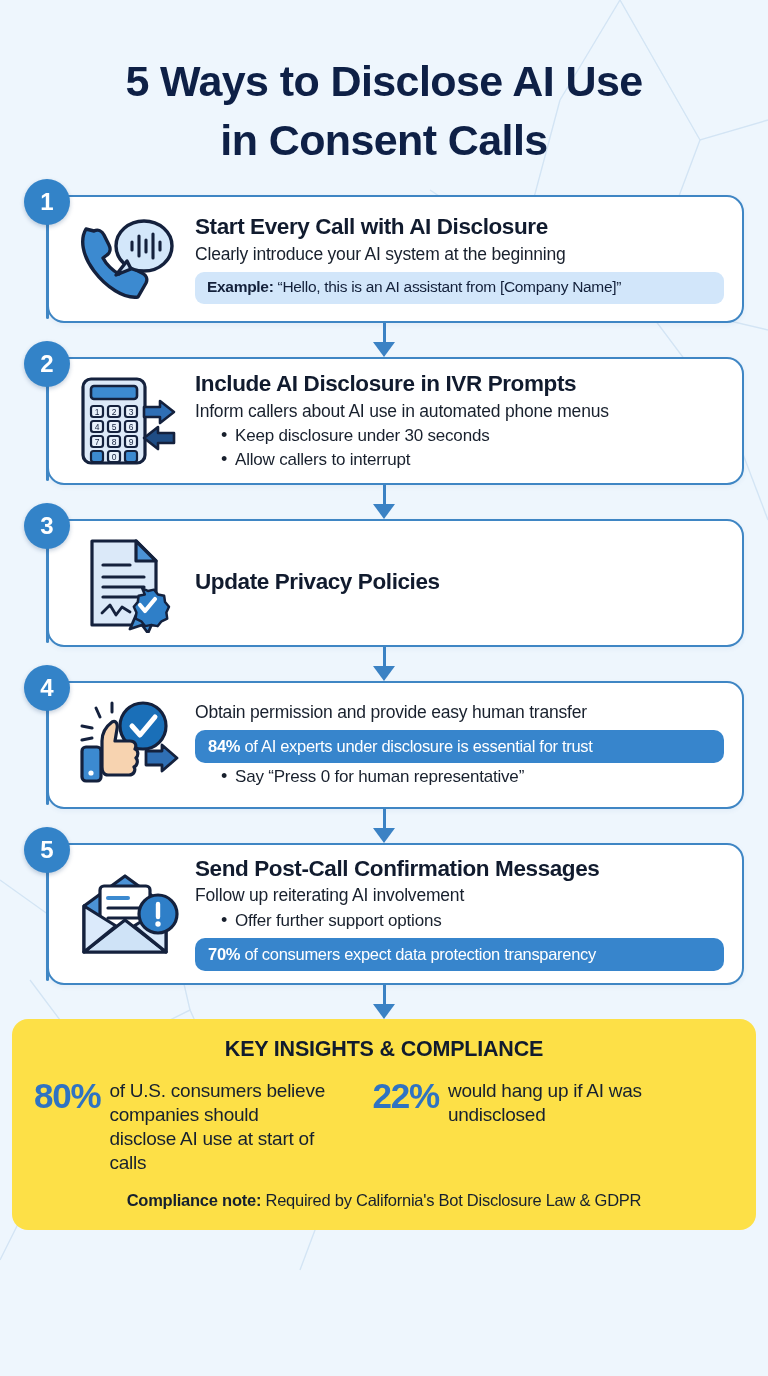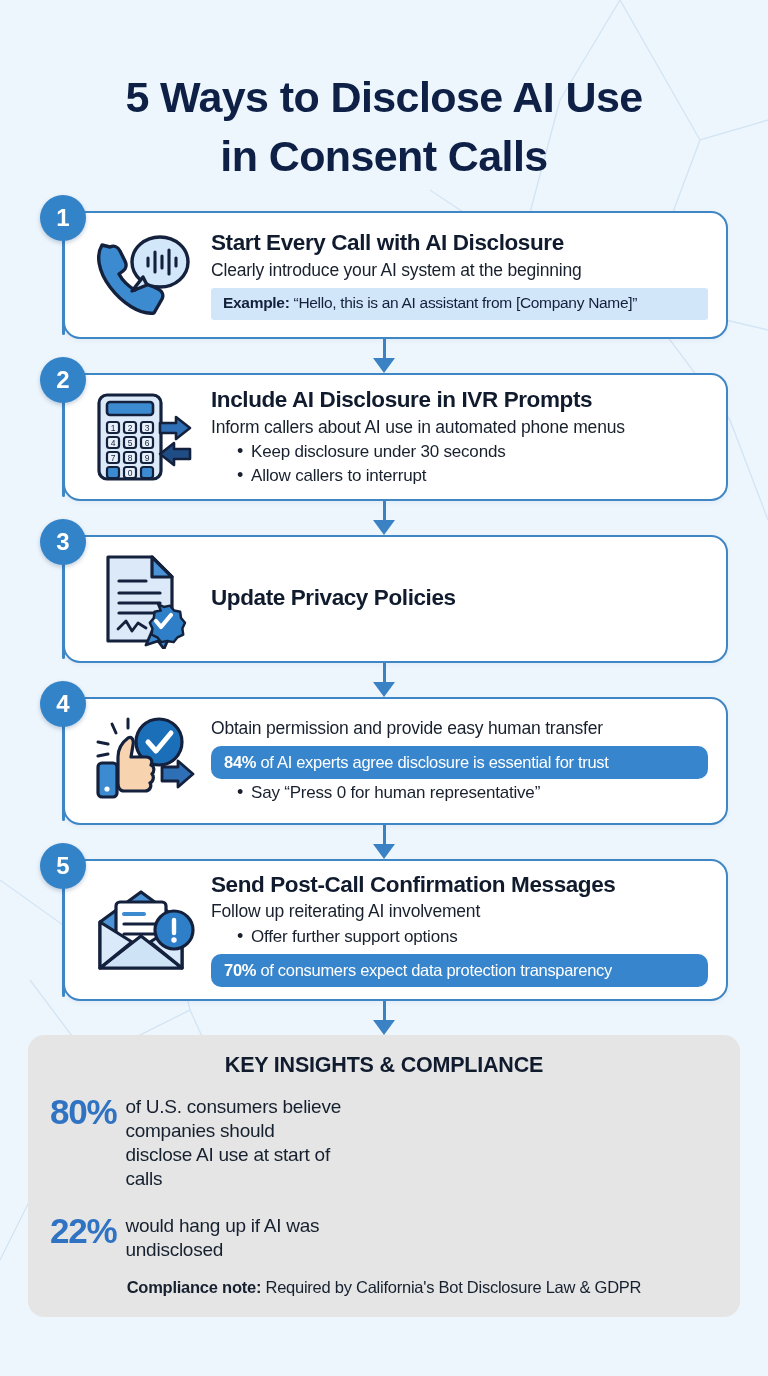--- a/index.html
+++ b/index.html
@@ -23,21 +23,21 @@
     height: 1376px;
     z-index: 0;
     pointer-events: none;
   }
 
   #page {
     position: relative;
     z-index: 2;
     width: 768px;
     height: 1252px;
-    padding: 16px;
+    padding: 0;
   }
 
   
   .title-wrap {
     padding: 52px 30px 8px 30px;
     text-align: center;
   }
   .title-line {
     font-size: 43px;
     font-weight: bold;
@@ -147,21 +147,21 @@
     position: absolute;
     left: 0;
     top: -1px;
     font-size: 18px;
     color: #18202d;
   }
 
   .pill-light {
     display: block;
     background: #d2e6fa;
-    border-radius: 3px;
+    border-radius: 9px;
     padding: 6px 12px 7px 12px;
     font-size: 15.5px;
     color: #13203a;
     letter-spacing: -0.3px;
     margin-top: 7px;
     line-height: 1.2;
   }
   .pill-light b { font-weight: bold; }
 
   .pill-blue {
@@ -199,38 +199,37 @@
     width: 0;
     height: 0;
     border-left: 11px solid transparent;
     border-right: 11px solid transparent;
     border-top: 15px solid #3b82c4;
   }
 
   
   .footer {
     margin: 0 12px;
-    background: #e5e5e5;
+    background: #fde047;
     border-radius: 16px;
     padding: 18px 22px 20px 22px;
   }
   .footer-title {
     text-align: center;
     font-size: 21.5px;
     font-weight: bold;
     color: #111b2e;
     letter-spacing: -0.2px;
     margin-bottom: 14px;
   }
   .stats-row {
     display: flex;
     justify-content: flex-start;
-    gap: 20px;
+    gap: 43px;
     margin-bottom: 16px;
-    flex-direction: column;
   }
   .stat {
     display: flex;
     align-items: flex-start;
     gap: 9px;
   }
   .stat-num {
     font-size: 35px;
     font-weight: bold;
     color: #2f73c2;
@@ -423,21 +422,21 @@
             <circle cx="73" cy="31" r="23" fill="#1a6fb8" stroke="#14213d" stroke-width="3.2"></circle>
             <path d="M62 31 L70 40 L85 22" fill="none" stroke="#ffffff" stroke-width="5" stroke-linecap="round" stroke-linejoin="round"></path>
             <path d="M32 46 C32 36 38 30 42 27 C46 25 48 29 47 34 L45 46 H60 C65 46 67 50 65 54 C68 55 69 60 66 63 C68 65 68 70 64 72 C66 75 64 80 59 80 H38 C34 80 32 76 32 72 Z" fill="#f7d3b0" stroke="#14213d" stroke-width="3.2" stroke-linejoin="round"></path>
             <rect x="12" y="52" width="19" height="34" rx="4" fill="#3c8ad0" stroke="#14213d" stroke-width="3.2"></rect>
             <circle cx="21" cy="78" r="2.6" fill="#ffffff"></circle>
             <path d="M76 56 L92 56 L92 50 L107 63 L92 76 L92 70 L76 70 Z" fill="#2f6fb5" stroke="#14213d" stroke-width="2.8" stroke-linejoin="round"></path>
           </svg>
         </div>
         <div class="text-col">
           <div class="step-sub">Obtain permission and provide easy human transfer</div>
-          <span class="pill-blue"><b>84%</b><span> of AI experts agree disclosure is essential for trust</span></span>
+          <span class="pill-blue"><b>84%</b><span> of AI experts under disclosure is essential for trust</span></span>
           <ul class="bullets">
             <li>Say “Press 0 for human representative”</li>
           </ul>
         </div>
       </div>
     </div>
 
     <div class="connector">
       <div class="stem"></div>
       <div class="head"></div>

